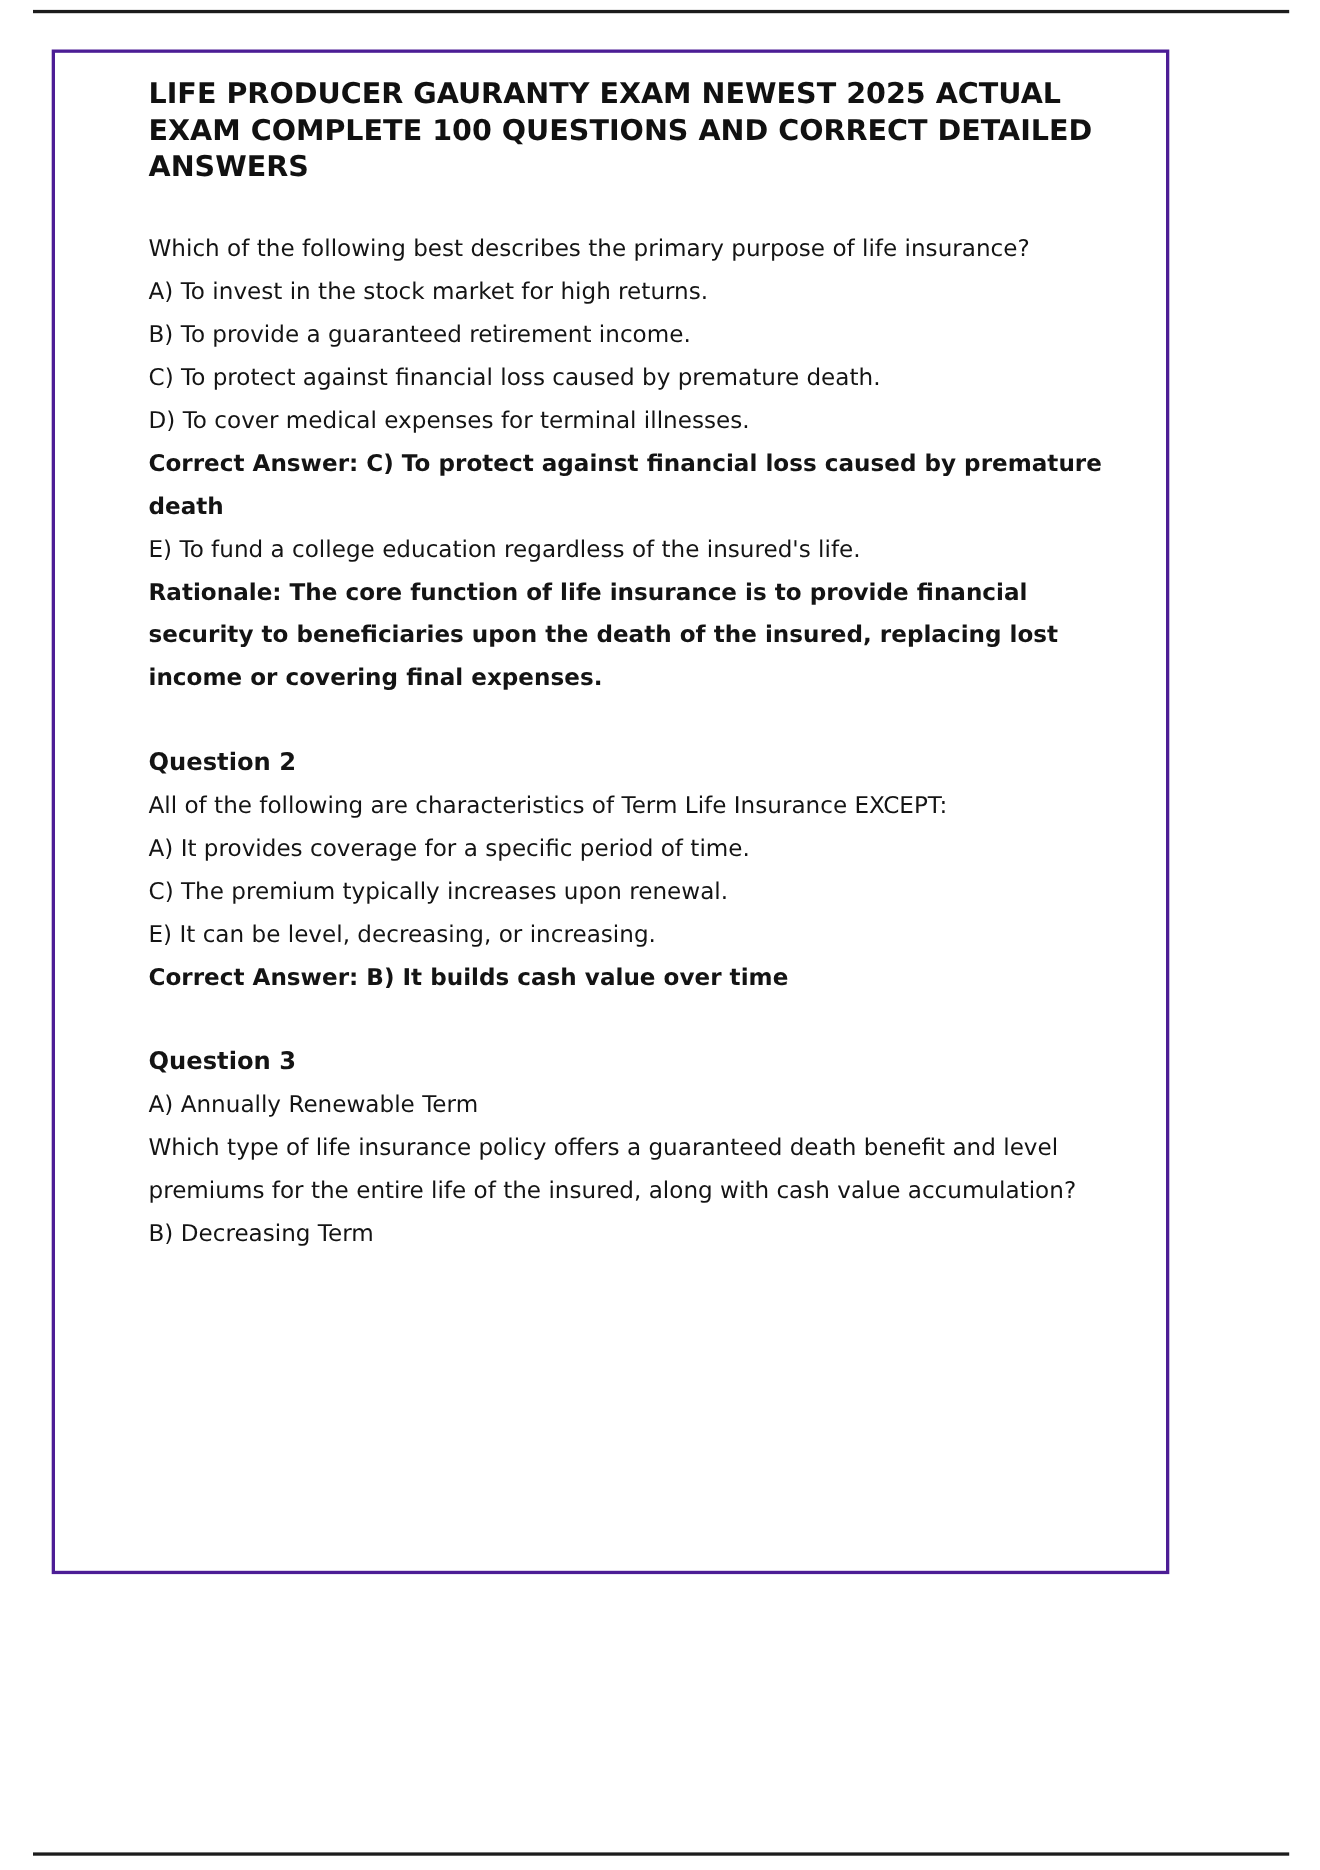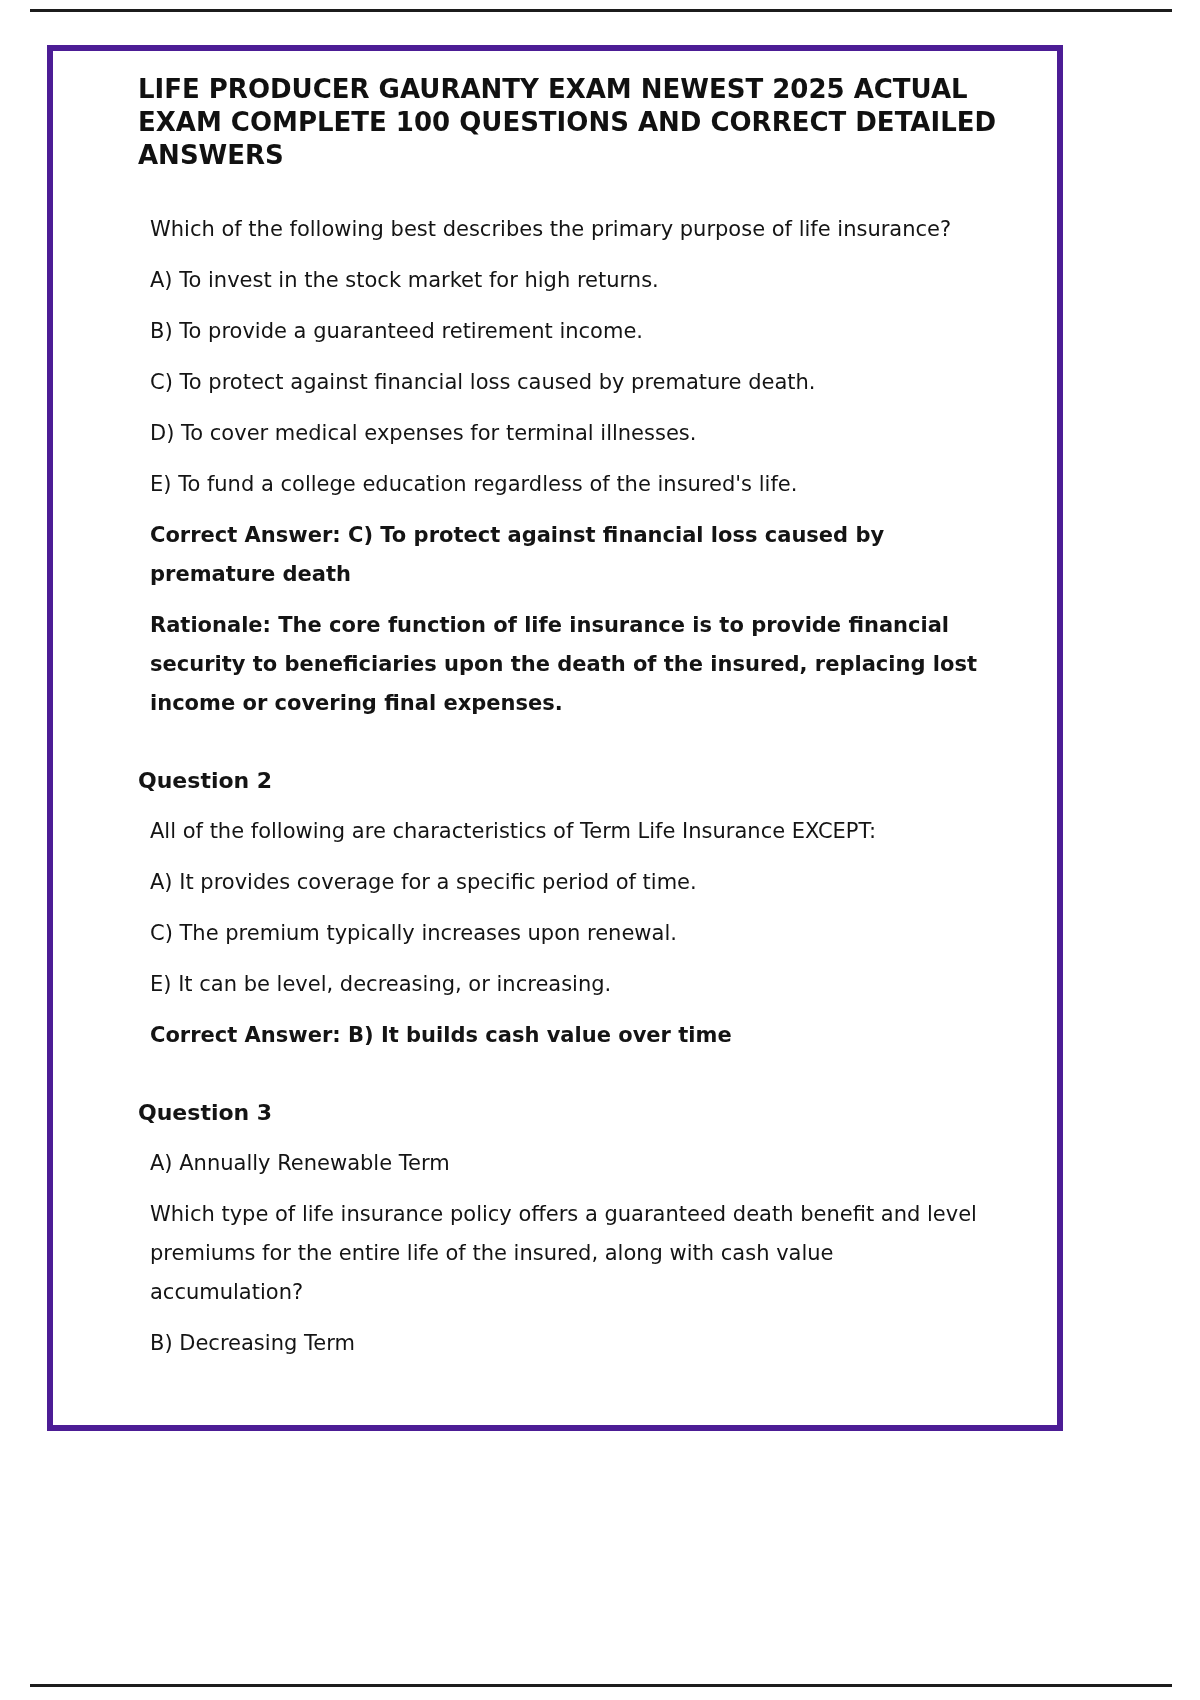--- a/index.html
+++ b/index.html
@@ -24,21 +24,21 @@
   }
   .rule-top { top: 9px; }
   .rule-bottom { top: 1684px; }
 
   .content-box {
     position: absolute;
     left: 47px;
     top: 45px;
     width: 1016px;
     height: 1386px;
-    border: 6px solid #4c1d95;
+    border: 3px solid #4c1d95;
     box-sizing: border-box;
     padding: 20px 58px 0 85px;
     overflow: hidden;
   }
 
   .doc-title {
     font-size: 26px;
     font-weight: 700;
     line-height: 33px;
     margin: 2px 0 0 0;
@@ -51,43 +51,43 @@
   .q-heading {
     font-size: 22px;
     font-weight: 700;
     line-height: 39px;
     margin: 0;
   }
   .line {
     font-size: 21px;
     line-height: 39px;
     font-weight: 400;
-    margin: 12px;
+    margin: 0;
   }
   .bold-line {
     font-weight: 700;
   }
 </style>
 </head>
 <body>
 
 <div class="rule rule-top"></div>
 
 <div class="content-box">
 
   <h1 class="doc-title">LIFE PRODUCER GAURANTY EXAM NEWEST 2025 ACTUAL EXAM COMPLETE 100 QUESTIONS AND CORRECT DETAILED ANSWERS</h1>
 
   <div class="question-block">
     <p class="line">Which of the following best describes the primary purpose of life insurance?</p>
     <p class="line">A) To invest in the stock market for high returns.</p>
     <p class="line">B) To provide a guaranteed retirement income.</p>
     <p class="line">C) To protect against financial loss caused by premature death.</p>
     <p class="line">D) To cover medical expenses for terminal illnesses.</p>
+    <p class="line bold-line">Correct Answer: C) To protect against financial loss caused by premature death</p>
     <p class="line">E) To fund a college education regardless of the insured's life.</p>
-    <p class="line bold-line">Correct Answer: C) To protect against financial loss caused by premature death</p>
     <p class="line bold-line">Rationale: The core function of life insurance is to provide financial security to beneficiaries upon the death of the insured, replacing lost income or covering final expenses.</p>
   </div>
 
   <div class="question-block">
     <p class="q-heading">Question 2</p>
     <p class="line">All of the following are characteristics of Term Life Insurance EXCEPT:</p>
     <p class="line">A) It provides coverage for a specific period of time.</p>
     <p class="line">C) The premium typically increases upon renewal.</p>
     <p class="line">E) It can be level, decreasing, or increasing.</p>
     <p class="line bold-line">Correct Answer: B) It builds cash value over time</p>

